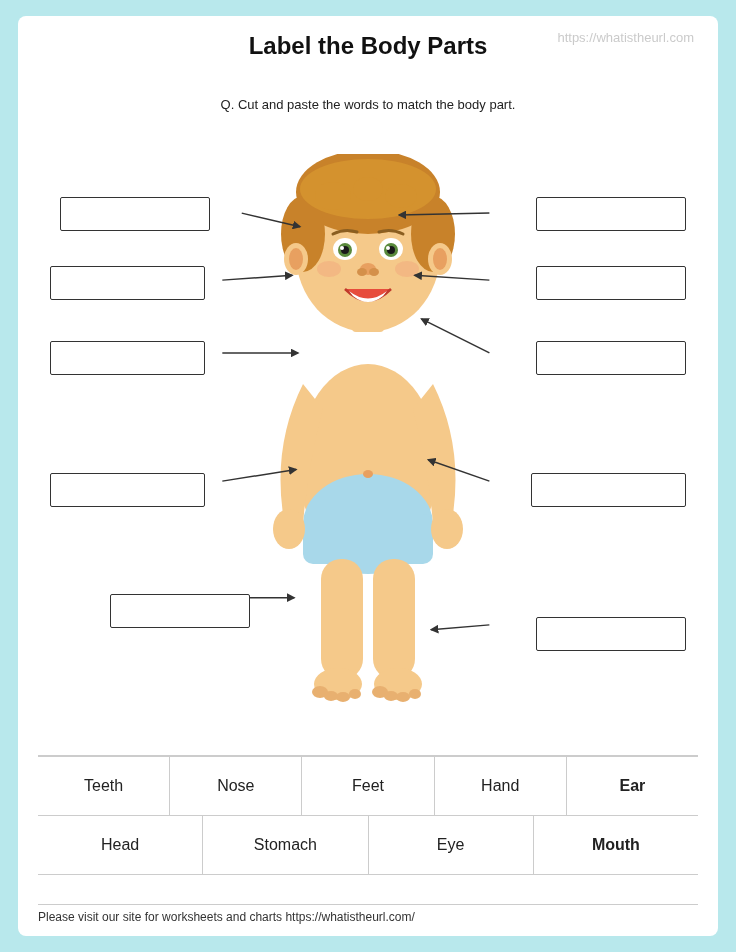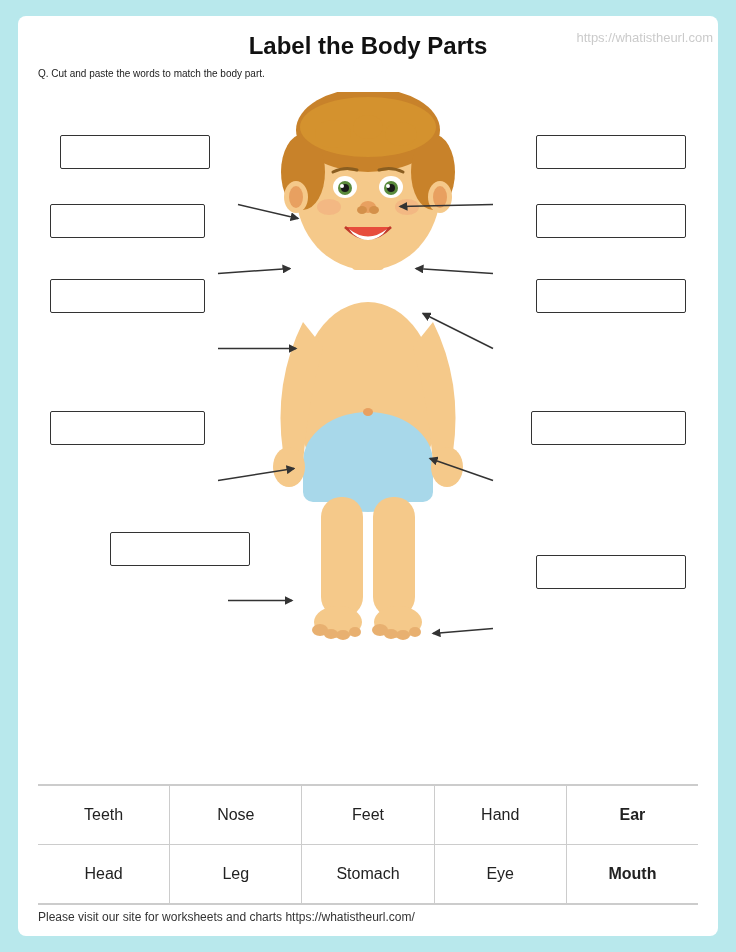--- a/index.html
+++ b/index.html
@@ -14,39 +14,41 @@
     }
     .page {
       width: 700px;
       height: 920px;
       background: white;
       border-radius: 8px;
       padding: 16px 20px 10px 20px;
       position: relative;
       display: flex;
       flex-direction: column;
+      gap: 29px;
     }
     .title {
       text-align: center;
       font-size: 24px;
       font-weight: bold;
       margin-bottom: 8px;
       color: #111;
     }
     .watermark {
       position: absolute;
       top: 14px;
-      right: 5px;
+      right: 24px;
       font-size: 13px;
       color: rgba(150,150,150,0.5);
     }
     .question {
-      font-size: 10px;
+      font-size: 13px;
       margin-bottom: 8px;
       color: #222;
+      text-align: center;
     }
     .main-area {
       flex: 1;
       position: relative;
       overflow: hidden;
     }
     
     .label-box {
       position: absolute;
       border: 1.5px solid #333;
@@ -242,21 +244,20 @@
   <div class="word-bank">
     <div class="word-bank-row">
       <div class="word-bank-cell">Teeth</div>
       <div class="word-bank-cell">Nose</div>
       <div class="word-bank-cell">Feet</div>
       <div class="word-bank-cell">Hand</div>
       <div class="word-bank-cell">Ear</div>
     </div>
     <div class="word-bank-row">
       <div class="word-bank-cell">Head</div>
-      <div class="word-bank-cell">Leg</div>
       <div class="word-bank-cell">Stomach</div>
       <div class="word-bank-cell">Eye</div>
       <div class="word-bank-cell">Mouth</div>
     </div>
   </div>
 
   <div class="footer">
     <span>Please visit our site for worksheets and charts https://whatistheurl.com/</span>
   </div>
 </div>

